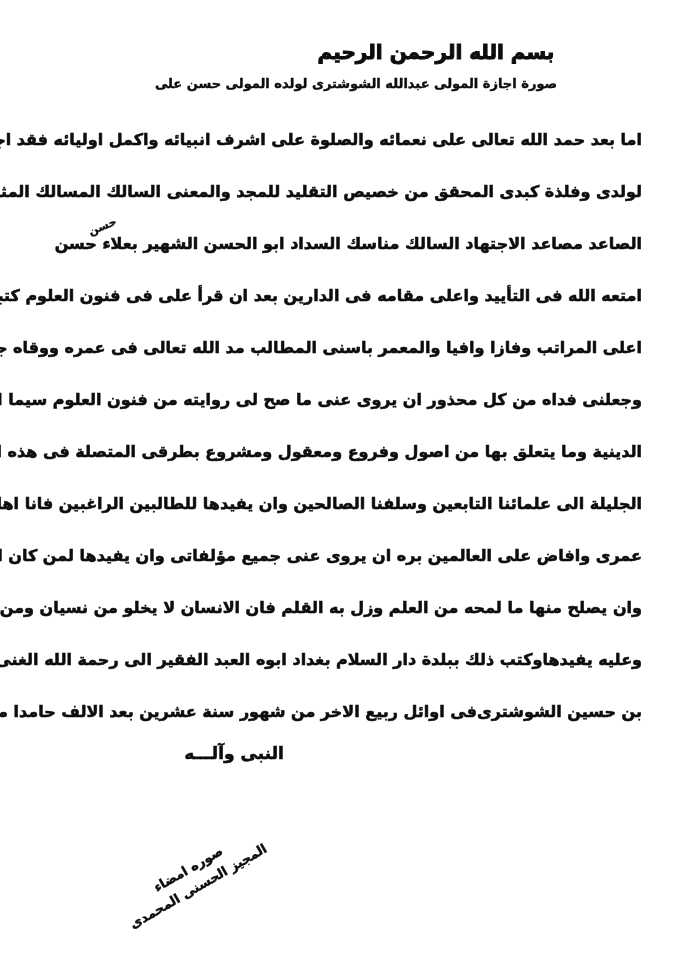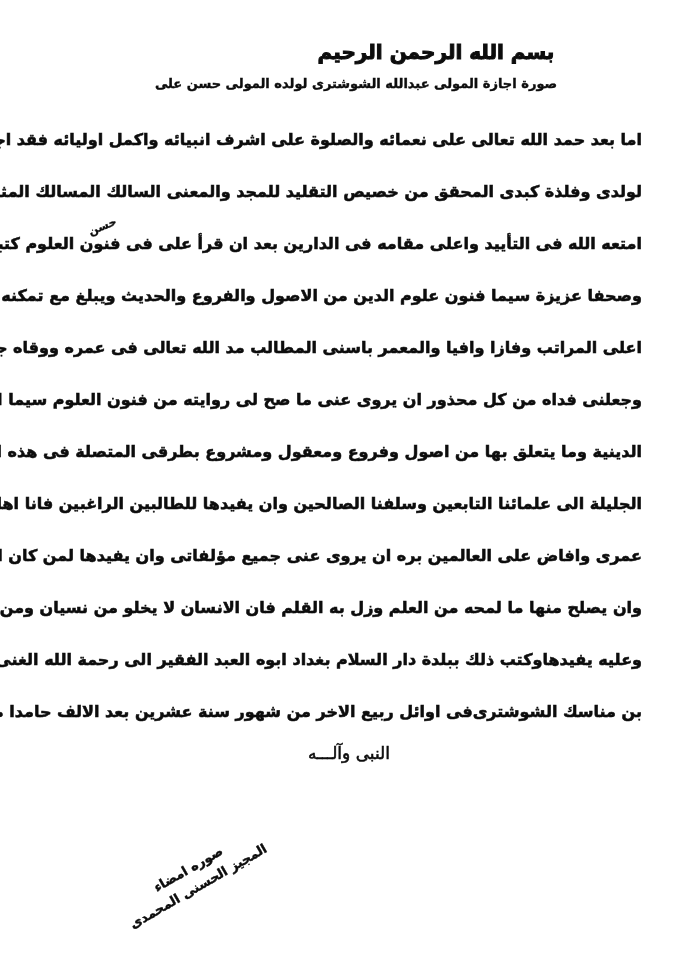--- a/index.html
+++ b/index.html
@@ -29,21 +29,21 @@
     -webkit-text-stroke:0.55px #0d0d0d;
     white-space:nowrap;
   }
   .tline.split{
     display:flex;justify-content:space-between;align-items:center;
     text-align:right;white-space:nowrap;
   }
   .tline.split span{white-space:nowrap;}
   .closing{
     height:52px;line-height:46px;margin-top:-8px;
-    font-size:17px;font-weight:normal;direction:rtl;text-align:right;
+    font-size:17px;font-weight:bold;direction:rtl;text-align:center;
     padding-right:252px;
     -webkit-text-stroke:0.55px #0d0d0d;
   }
   .marginal-note{
     position:absolute;left:88px;top:220px;
     font-size:11px;font-weight:bold;direction:rtl;
     transform:rotate(-22deg);
     -webkit-text-stroke:0.3px #0d0d0d;
   }
   .signature{
@@ -59,36 +59,36 @@
 
 <div class="page">
 
   <div class="basmala">بسم الله الرحمن الرحيم</div>
 
   <div class="caption">صورة اجازة المولى عبدالله الشوشترى لولده المولى حسن على</div>
 
   <div class="body-block">
     <div class="tline">اما بعد حمد الله تعالى على نعمائه والصلوة على اشرف انبيائه واكمل اوليائه فقد اجزت</div>
     <div class="tline">لولدى وفلذة كبدى المحقق من خصيص التقليد للمجد والمعنى السالك المسالك المثلى</div>
+    <div class="tline">الصاعد مصاعد الاجتهاد السالك مناسك السداد ابو الحسن الشهير بعلاء حسن</div>
     <div class="tline">امتعه الله فى التأييد واعلى مقامه فى الدارين بعد ان قرأ على فى فنون العلوم كتبا كثيرة</div>
-    <div class="tline">وصحفا عزيزة سيما فنون علوم الدين من الاصول والفروع والحديث ويبلغ مع تمكنه</div>
     <div class="tline">اعلى المراتب وفازا وافيا والمعمر باسنى المطالب مد الله تعالى فى عمره ووقاه جميع الشرور</div>
     <div class="tline">وجعلنى فداه من كل محذور ان يروى عنى ما صح لى روايته من فنون العلوم سيما العلوم</div>
     <div class="tline">الدينية وما يتعلق بها من اصول وفروع ومعقول ومشروع بطرقى المتصلة فى هذه الاجازة</div>
     <div class="tline">الجليلة الى علمائنا التابعين وسلفنا الصالحين وان يفيدها للطالبين الراغبين فانا اهل</div>
     <div class="tline">عمرى وافاض على العالمين بره ان يروى عنى جميع مؤلفاتى وان يفيدها لمن كان اهلا لذلك</div>
     <div class="tline">وان يصلح منها ما لمحه من العلم وزل به القلم فان الانسان لا يخلو من نسيان ومن الله الاستمداد</div>
 
     <div class="tline split">
       <span>وعليه يفيدها</span>
       <span>وكتب ذلك ببلدة دار السلام بغداد ابوه العبد الفقير الى رحمة الله الغنى عبدالله</span>
     </div>
 
     <div class="tline split">
-      <span>بن مناسك الشوشترى</span>
+      <span>بن حسين الشوشترى</span>
       <span>فى اوائل ربيع الاخر من شهور سنة عشرين بعد الالف حامدا مصليا على</span>
     </div>
 
     <div class="closing">النبى وآلـــه</div>
   </div>
 
   <div class="marginal-note">حسن</div>
 
   <div class="signature">
     <div>صوره امضاء</div>

